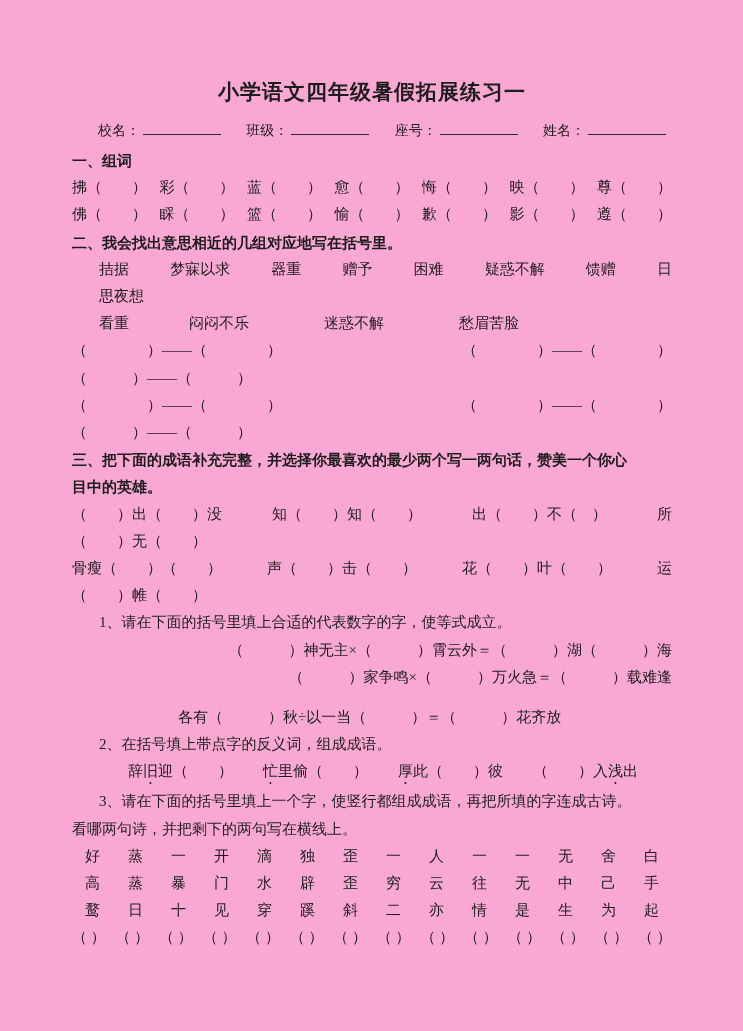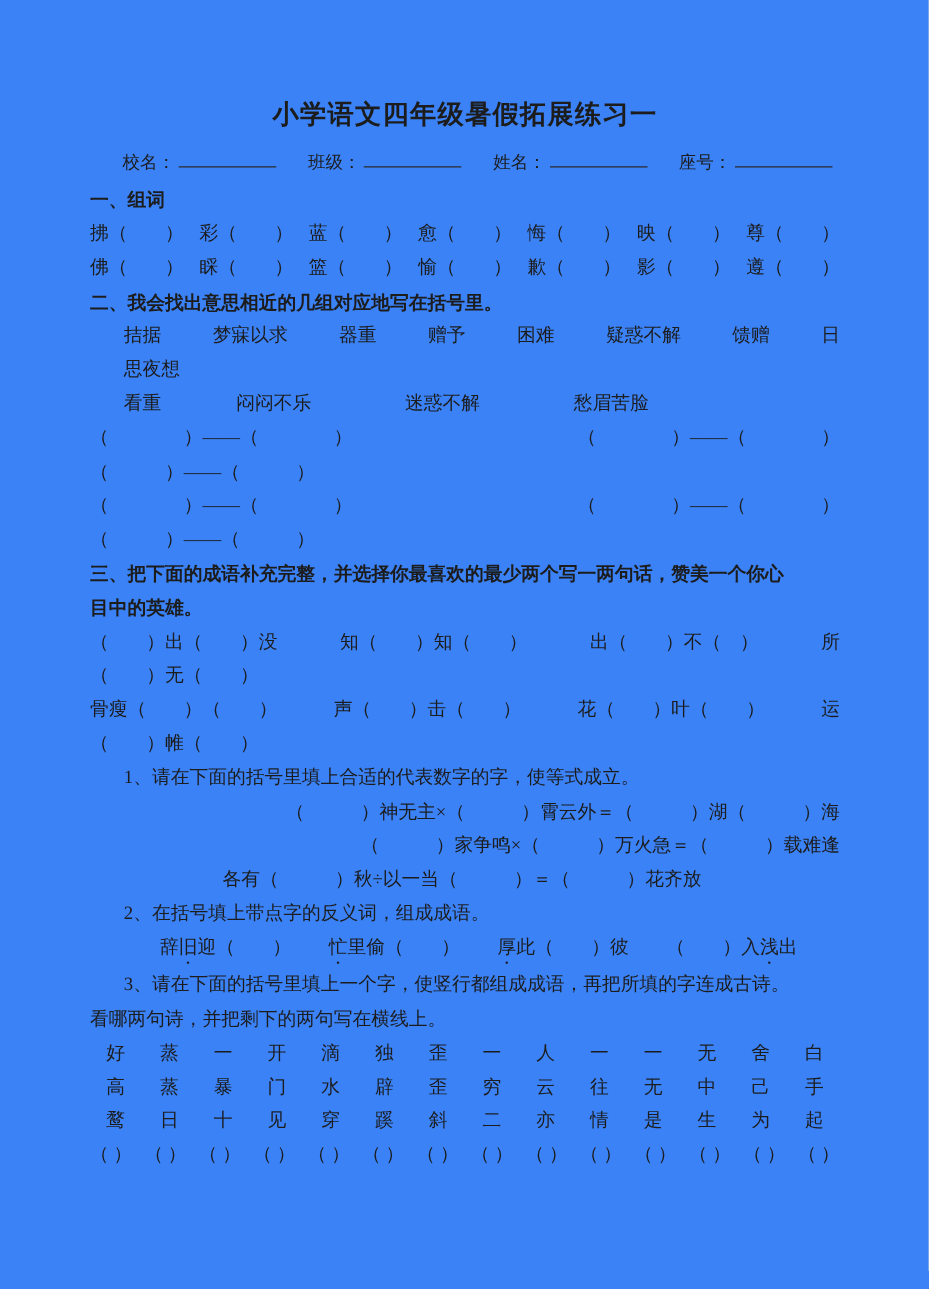--- a/index.html
+++ b/index.html
@@ -1,17 +1,17 @@
 <!DOCTYPE html>
 <html><head>
 <meta charset="utf-8">
 <style>
   html,body{margin:0;padding:0;background:#d7d7d7;}
   .page{
-    width:743px;height:1031px;background:#3b82f6;color:#1c1c1c;
+    width:743px;height:1031px;background:#f9a8d4;color:#1c1c1c;
     font-family:"Liberation Serif","DejaVu Serif",serif;
     box-sizing:border-box;padding:78px 71px 0 72px;
     overflow:hidden;position:relative;margin:0 auto;
   }
   .title{
     font-family:"Liberation Sans","DejaVu Sans",sans-serif;
     font-weight:bold;font-size:21px;text-align:center;
     letter-spacing:1px;margin:0 0 12px 0;line-height:28px;
   }
   .header-row{
@@ -19,39 +19,39 @@
     padding:0 6px 0 26px;line-height:26px;margin-bottom:3px;font-size:14px;
   }
   .header-field{white-space:nowrap;}
   .hf-line{display:inline-block;width:78px;border-bottom:1.4px solid #2a2a2a;height:13px;margin-left:3px;}
   .block{line-height:27.2px;min-height:27.2px;font-size:15px;white-space:nowrap;}
   .heading{font-weight:bold;font-family:"Liberation Sans","DejaVu Sans",sans-serif;}
   .row{display:flex;justify-content:space-between;}
   .indent-sm{padding-left:27px;gap:36px;}
   .indent-num{padding-left:27px;}
   .indent-eq{padding-left:93px;text-align:right;}
-  .indent-eq2{padding-left:106px;}
+  .indent-eq2{padding-left:106px;margin-top:13px;}
   .indent-rich{padding-left:56px;}
   .grid{padding:0 13px;}
   .grid-br{padding:0;}
   .dot-under{
     -webkit-text-emphasis:filled dot;-webkit-text-emphasis-position:under right;
     text-emphasis:filled dot;text-emphasis-position:under right;
   }
 </style>
 </head>
 <body>
 
 <div class="page">
   <h1 class="title">小学语文四年级暑假拓展练习一</h1>
   <div class="header-row">
       <span class="header-field"><span>校名：</span><span class="hf-line"></span></span>
       <span class="header-field"><span>班级：</span><span class="hf-line"></span></span>
+      <span class="header-field"><span>座号：</span><span class="hf-line"></span></span>
       <span class="header-field"><span>姓名：</span><span class="hf-line"></span></span>
-      <span class="header-field"><span>座号：</span><span class="hf-line"></span></span>
     </div>
   <div>
       <div class="block heading">一、组词</div>
       <div class="block row ">
         <span>拂（　　）</span>
         <span>彩（　　）</span>
         <span>蓝（　　）</span>
         <span>愈（　　）</span>
         <span>悔（　　）</span>
         <span>映（　　）</span>

